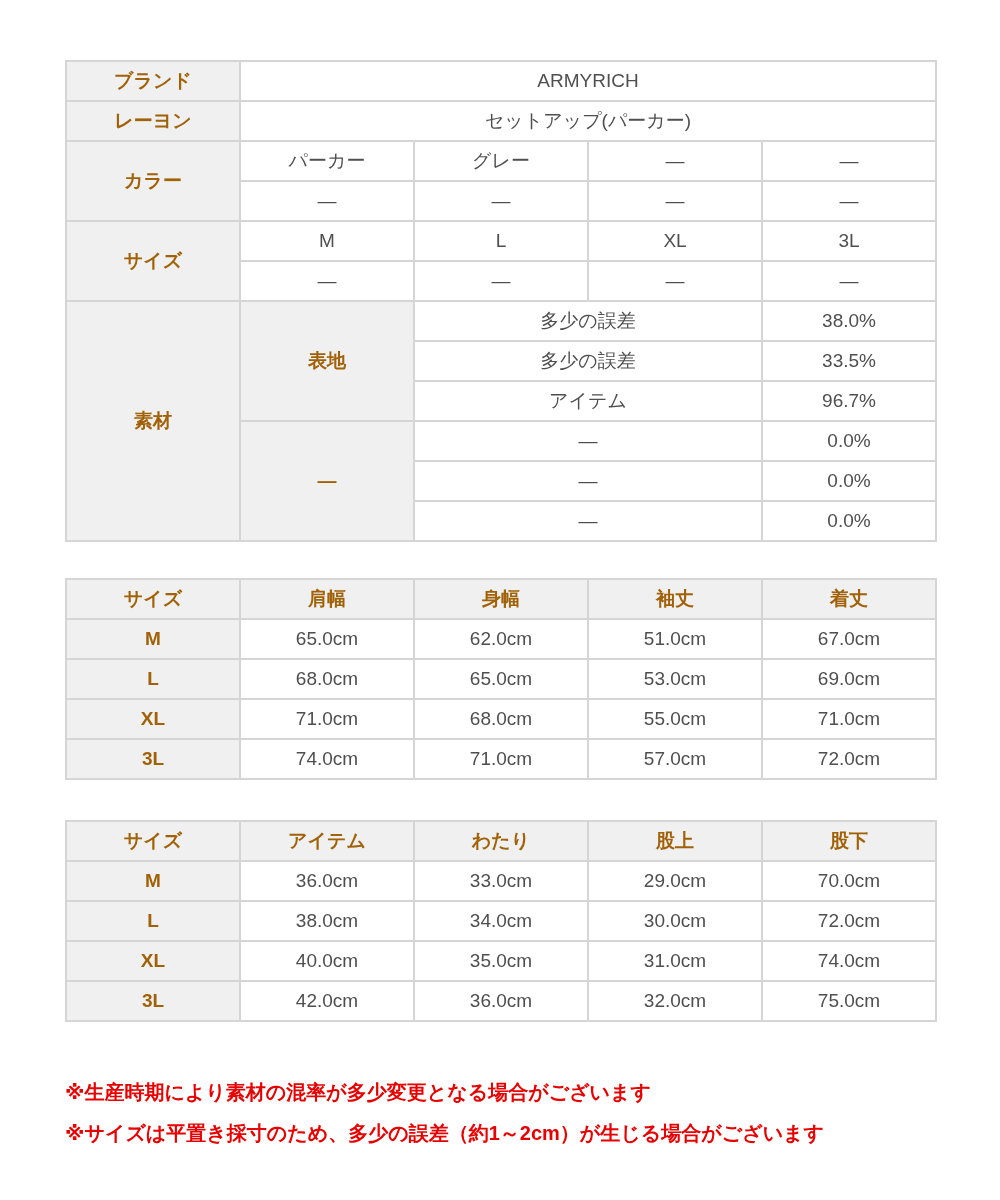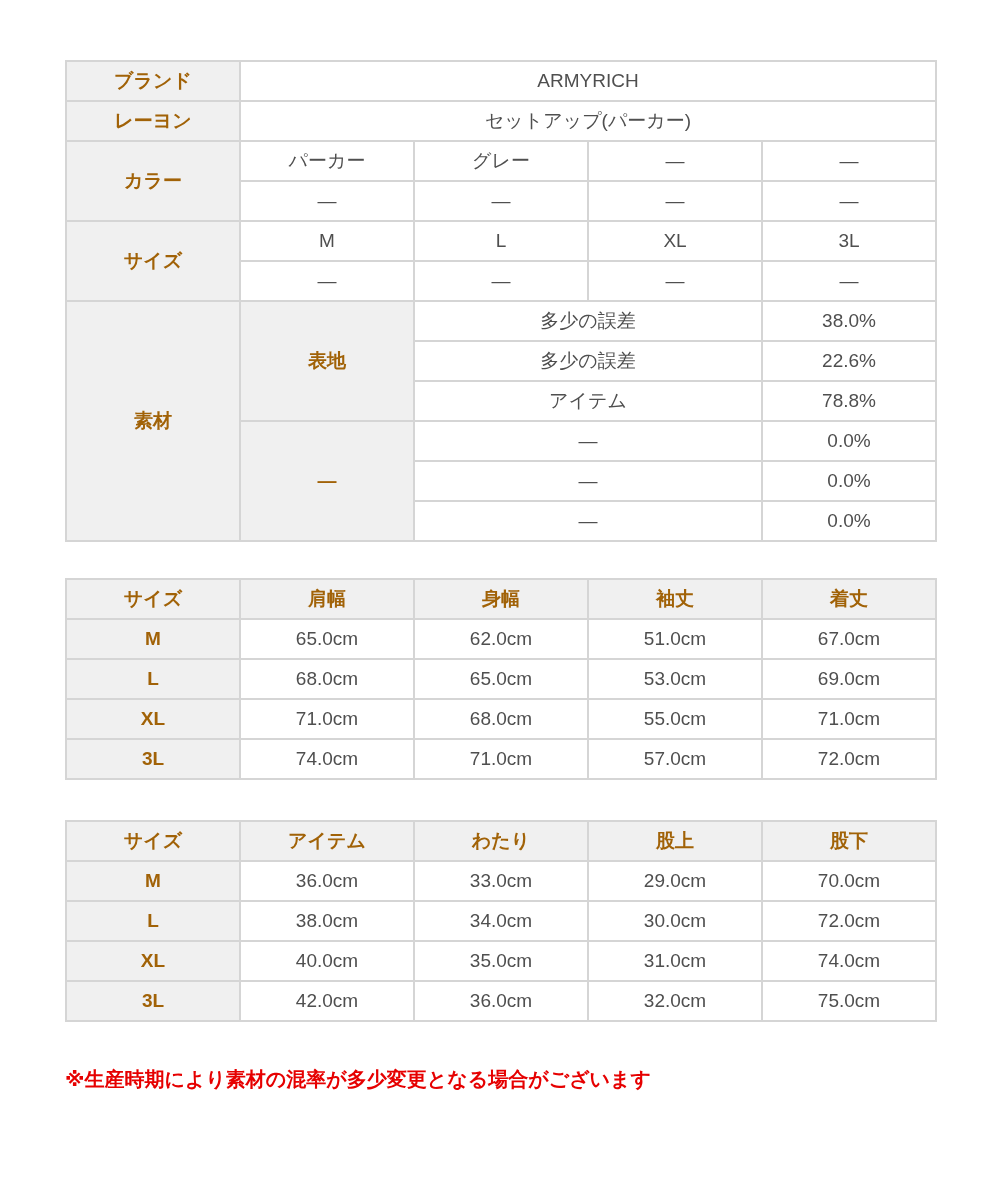--- a/index.html
+++ b/index.html
@@ -32,21 +32,21 @@
     font-weight:bold;
     color:#a16207;
   }
   td{
     background:#ffffff;
     font-weight:normal;
     color:#4f4f4f;
   }
   .tbl-measure{margin-top:36px;}
   .tbl-measure2{margin-top:40px;}
-  .notes{margin-top:44px;}
+  .notes{margin-top:57px;}
   .note{
     margin:0 0 14px 0;
     font-size:20px;
     font-weight:bold;
     color:#e60000;
     white-space:nowrap;
   }
 </style>
 </head>
 <body>
@@ -97,25 +97,25 @@
       <td>—</td>
     </tr>
     <tr>
       <th rowspan="6">素材</th>
       <th rowspan="3">表地</th>
       <td colspan="2">多少の誤差</td>
       <td>38.0%</td>
     </tr>
     <tr>
       <td colspan="2">多少の誤差</td>
-      <td>22.6%</td>
+      <td>33.5%</td>
     </tr>
     <tr>
       <td colspan="2">アイテム</td>
-      <td>78.8%</td>
+      <td>96.7%</td>
     </tr>
     <tr>
       <th rowspan="3">—</th>
       <td colspan="2">—</td>
       <td>0.0%</td>
     </tr>
     <tr>
       <td colspan="2">—</td>
       <td>0.0%</td>
     </tr>
@@ -215,15 +215,16 @@
       <td>42.0cm</td>
       <td>36.0cm</td>
       <td>32.0cm</td>
       <td>75.0cm</td>
     </tr>
   </tbody>
     </table>
 
   <div class="notes">
     <p class="note">※生産時期により素材の混率が多少変更となる場合がございます</p>
+    <p class="note">※サイズは平置き採寸のため、多少の誤差（約1～2cm）が生じる場合がございます</p>
   </div>
 
 </div>
 
 </body></html>

